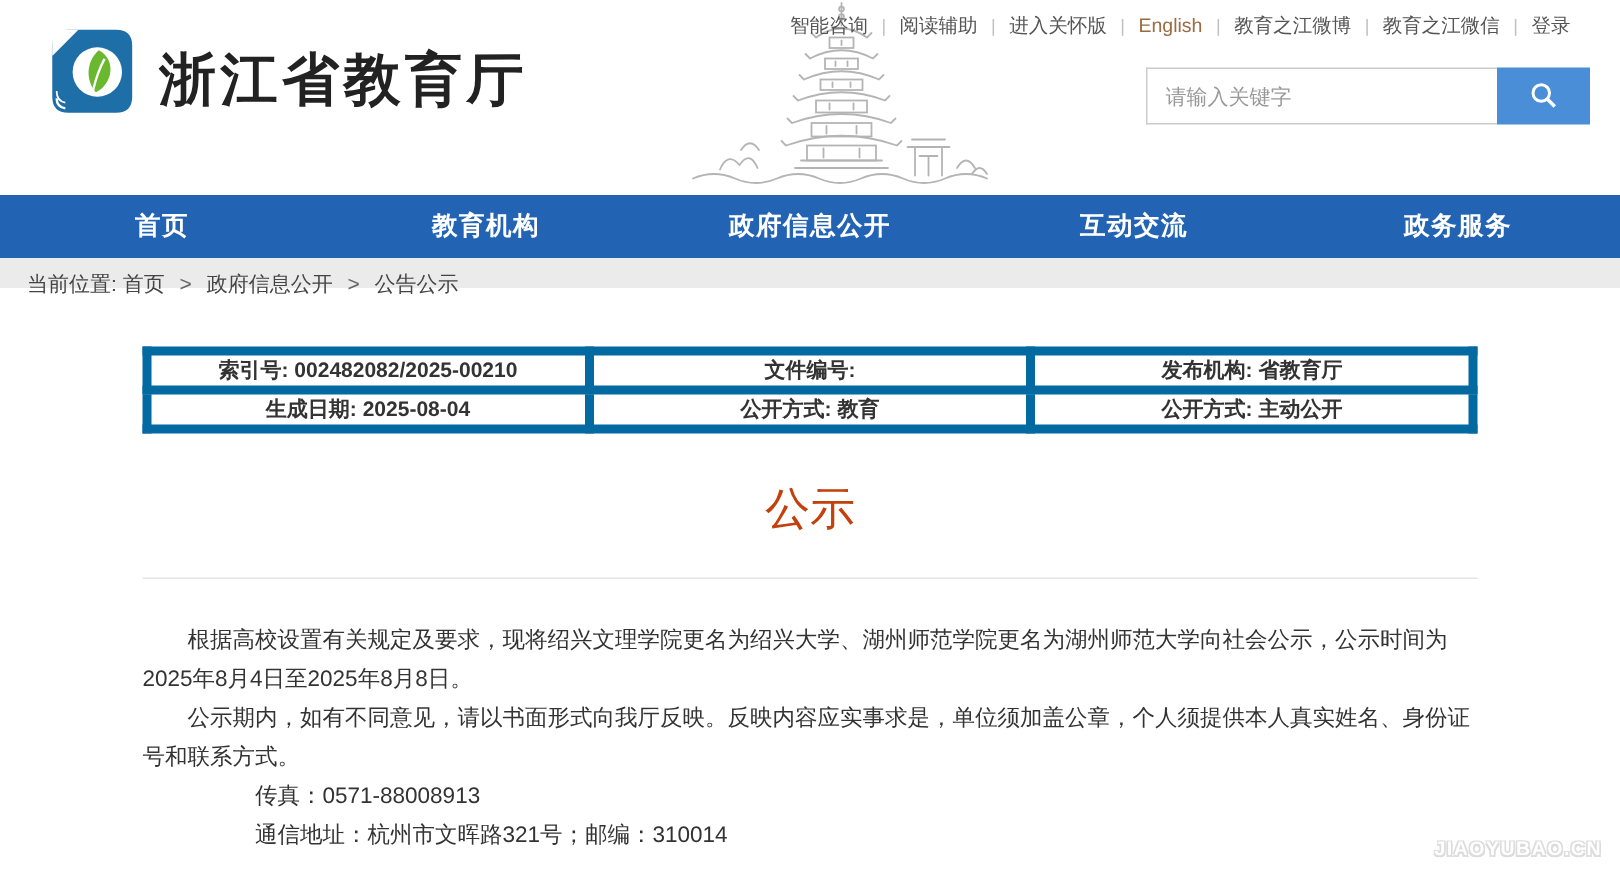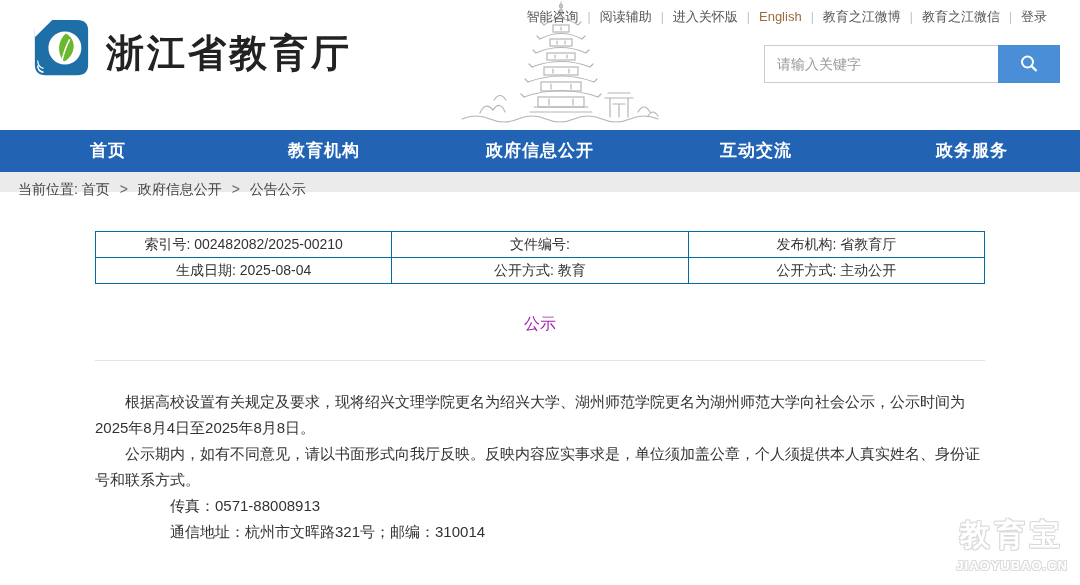--- a/index.html
+++ b/index.html
@@ -51,23 +51,23 @@
     height:20px; background:#ebebeb; line-height:35px; padding-left:18px;
     font-size:14px; color:#444;
   }
   .breadcrumb a { color:#444; text-decoration:none; cursor:pointer; }
   .breadcrumb .bsep { margin:0 6px; color:#666; }
 
   
   .content { width:890px; margin:0 auto; position:relative; }
 
   .info-table { width:100%; border-collapse:collapse; margin-top:39px; font-size:14px; color:#333; }
-  .info-table td { border:1px solid #0369a1; height:26px; text-align:center; padding:0 8px; width:33.33%; }
-
-  .article-title { margin:30px 0 0; text-align:center; font-size:16px; font-weight:400; color:#a21caf; }
+  .info-table td { border:6px solid #0369a1; height:26px; text-align:center; padding:0 8px; width:33.33%;font-weight:bold; }
+
+  .article-title { margin:30px 0 0; text-align:center; font-size:30px; font-weight:400; color:#c2410c; }
 
   .divider { height:1px; background:#e4e4e4; margin-top:25px; }
 
   .article-meta {
     display:flex; align-items:center; margin-top:12px; padding-left:18px;
     font-size:14px; color:#333;
   }
   .article-meta .m-item { margin-right:62px; }
   .font-ctl { margin-left:48px; }
   .font-ctl a { color:#333; text-decoration:none; cursor:pointer; margin:0 3px; }
@@ -198,15 +198,14 @@
 
   <div class="body-text">
     <p>根据高校设置有关规定及要求，现将绍兴文理学院更名为绍兴大学、湖州师范学院更名为湖州师范大学向社会公示，公示时间为2025年8月4日至2025年8月8日。</p>
     <p>公示期内，如有不同意见，请以书面形式向我厅反映。反映内容应实事求是，单位须加盖公章，个人须提供本人真实姓名、身份证号和联系方式。</p>
     <p class="contact">传真：0571-88008913</p>
     <p class="contact">通信地址：杭州市文晖路321号；邮编：310014</p>
   </div>
 </div>
 
 <div class="watermark">
-  <div class="wm1">教育宝</div>
   <div class="wm2">JIAOYUBAO.CN</div>
 </div>
 
 </body></html>

